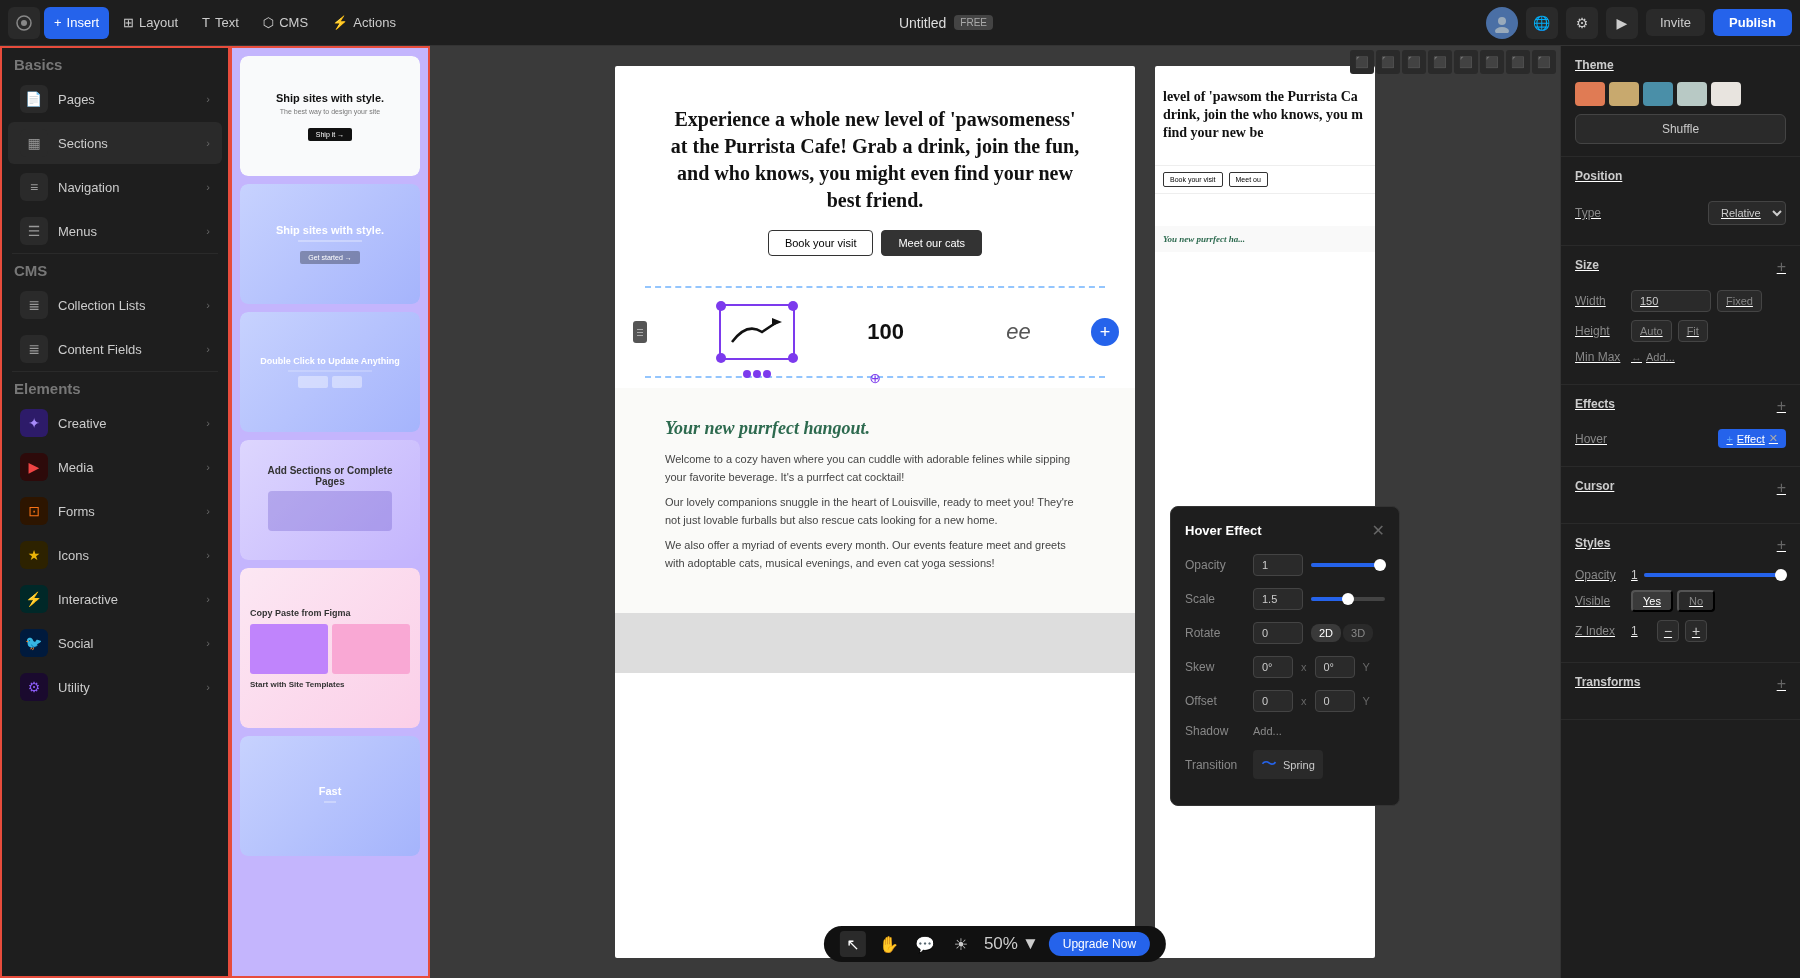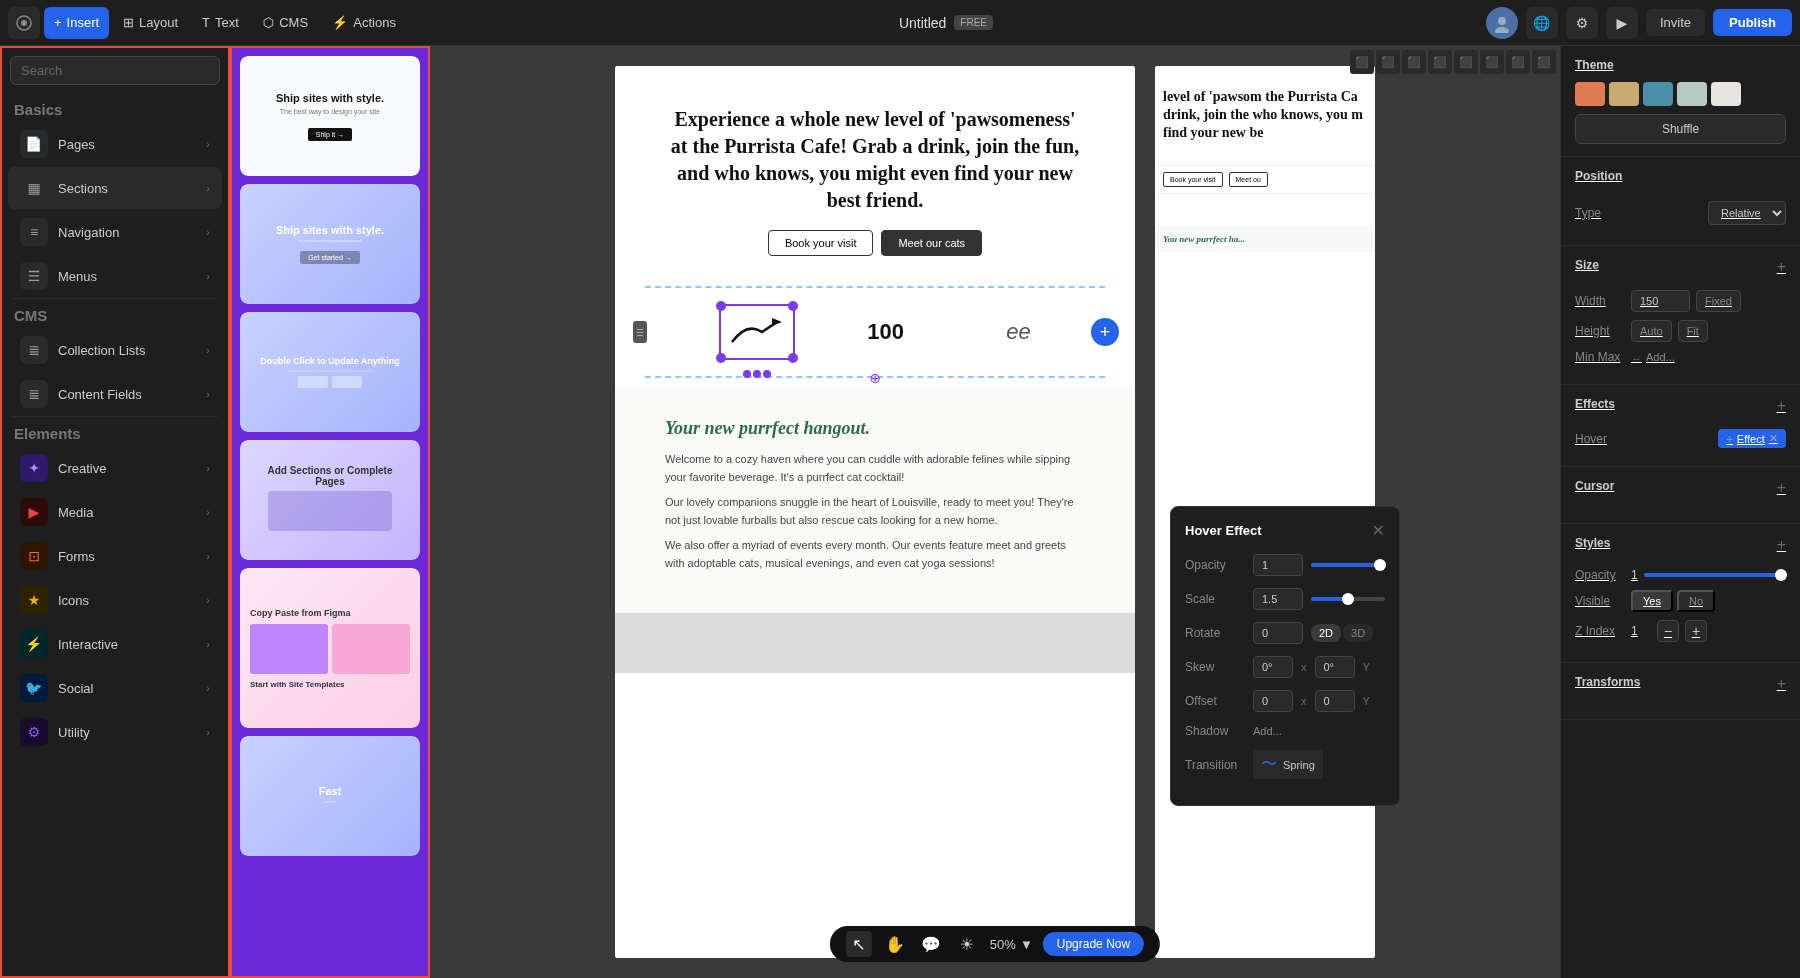--- a/index.html
+++ b/index.html
@@ -43,21 +43,21 @@
     .icon-content { background: #2a2a2a; color: #999; }
     .icon-creative { background: #1a1a2e; color: #7c3aed; }
     .icon-media { background: #1a1a1a; color: #ef4444; }
     .icon-forms { background: #1a1a1a; color: #f97316; }
     .icon-icons { background: #1a1a1a; color: #eab308; }
     .icon-interactive { background: #1a1a1a; color: #06b6d4; }
     .icon-social { background: #1a1a1a; color: #3b82f6; }
     .icon-utility { background: #1a1a1a; color: #8b5cf6; }
 
     
-    .panel-area { width: 260px; background: #6d28d9; border-right: 1px solid #333; overflow-y: auto; border: 2px solid #e74c3c; }
+    .panel-area { width: 260px; background: #c4b5fd; border-right: 1px solid #333; overflow-y: auto; border: 2px solid #e74c3c; }
     .panel-item { margin: 8px; border-radius: 8px; overflow: hidden; cursor: pointer; }
     .panel-thumb { width: 100%; height: 120px; background: #f0f0f0; border-radius: 8px; overflow: hidden; display: flex; align-items: center; justify-content: center; position: relative; }
     .panel-thumb.blue { background: linear-gradient(135deg, #c7d2fe, #a5b4fc); }
     .panel-thumb.purple { background: linear-gradient(135deg, #ddd6fe, #c4b5fd); }
     .panel-thumb.pink { background: linear-gradient(135deg, #fce7f3, #fbcfe8); }
     .panel-thumb.white { background: #f9fafb; }
     .canvas-btn-outline { border: 1px solid #333; padding: 6px 16px; border-radius: 4px; font-size: 11px; cursor: pointer; background: transparent; }
     .canvas-btn-filled { border: 1px solid #333; background: #333; color: #fff; padding: 6px 16px; border-radius: 4px; font-size: 11px; cursor: pointer; }
 
     
@@ -66,21 +66,21 @@
     .right-section-title { font-size: 12px; color: #ccc; font-weight: 600; margin-bottom: 10px; }
     .theme-colors { display: flex; gap: 4px; }
     .theme-color { width: 30px; height: 24px; border-radius: 4px; cursor: pointer; }
     .shuffle-btn { width: 100%; background: #2a2a2a; border: 1px solid #444; color: #ccc; padding: 7px; border-radius: 6px; font-size: 12px; cursor: pointer; margin-top: 8px; }
     .right-row { display: flex; align-items: center; justify-content: space-between; margin-bottom: 8px; }
     .right-label { font-size: 12px; color: #888; }
     .right-value { font-size: 12px; color: #ccc; }
     .right-select { background: #2a2a2a; border: 1px solid #444; color: #ccc; padding: 4px 8px; border-radius: 4px; font-size: 11px; cursor: pointer; }
     .size-row { display: flex; align-items: center; gap: 6px; margin-bottom: 8px; }
     .size-label { font-size: 12px; color: #888; width: 50px; }
-    .size-input { background: #2a2a2a; border: 1px solid #444; color: #ccc; padding: 4px 8px; border-radius: 4px; font-size: 11px; width: 59px; }
+    .size-input { background: #2a2a2a; border: 1px solid #444; color: #ccc; padding: 4px 8px; border-radius: 4px; font-size: 11px; width: 80px; }
     .size-badge { background: #2a2a2a; border: 1px solid #444; color: #888; padding: 4px 8px; border-radius: 4px; font-size: 11px; }
     .add-btn { color: #666; cursor: pointer; font-size: 16px; background: none; border: none; }
 
     
     .section-header { display: flex; align-items: flex-start; justify-content: space-between; margin-bottom: 8px; }
     .effects-row { display: flex; align-items: center; justify-content: space-between; margin-bottom: 6px; }
     .effects-label { font-size: 12px; color: #888; }
     .effect-chip { background: #2563eb; color: #fff; padding: 3px 8px; border-radius: 4px; font-size: 11px; display: flex; align-items: center; gap: 4px; cursor: pointer; }
     .effect-x { color: #aaa; cursor: pointer; }
     .visible-toggle { display: flex; gap: 4px; }
@@ -175,23 +175,20 @@
     <div class="icon-btn">⚙</div>
     <div class="icon-btn">▶</div>
     <button class="invite-btn">Invite</button>
     <button class="publish-btn">Publish</button>
   </div>
 </div>
 
 <div class="main">
 
   <div class="left-sidebar">
-    <div class="search-box">
-      <input class="search-input" type="text" placeholder="Search" style="">
-    </div>
 
     <div class="sidebar-section-label">Basics</div>
 
     <div class="sidebar-item">
       <div class="sidebar-item-icon icon-pages">📄</div>
       <span class="sidebar-item-label">Pages</span>
       <span class="sidebar-item-chevron">›</span>
     </div>
 
     <div class="sidebar-item active">
@@ -437,21 +434,21 @@
           </div>
         </div>
       </div>
     </div>
 
     <div style="position:absolute; bottom:16px; left:50%; transform:translateX(-50%); background:#111; border-radius:30px; padding:5px 16px; display:flex; align-items:center; gap:10px; z-index:50;">
       <div style="width:26px; height:26px; display:flex; align-items:center; justify-content:center; color:#fff; cursor:pointer; background:#2a2a2a; border-radius:4px;">↖</div>
       <div style="width:26px; height:26px; display:flex; align-items:center; justify-content:center; color:#ccc; cursor:pointer;">✋</div>
       <div style="width:26px; height:26px; display:flex; align-items:center; justify-content:center; color:#ccc; cursor:pointer;">💬</div>
       <div style="width:26px; height:26px; display:flex; align-items:center; justify-content:center; color:#ccc; cursor:pointer;">☀</div>
-      <div style="display:flex; align-items:center; gap:4px; cursor:pointer; color:#ccc; font-size:13px;">
+      <div style="display:flex; align-items:center; gap:4px; cursor:pointer; color:#ccc; font-size:17px;">
         <span>50%</span>
         <span>▼</span>
       </div>
       <button style="background:#2563eb; color:#fff; border:none; padding:5px 14px; border-radius:20px; font-size:12px; cursor:pointer;">Upgrade Now</button>
     </div>
 
     <div class="hover-modal">
       <div class="hover-modal-header">
         <span class="hover-modal-title">Hover Effect</span>
         <button class="hover-modal-close">✕</button>

